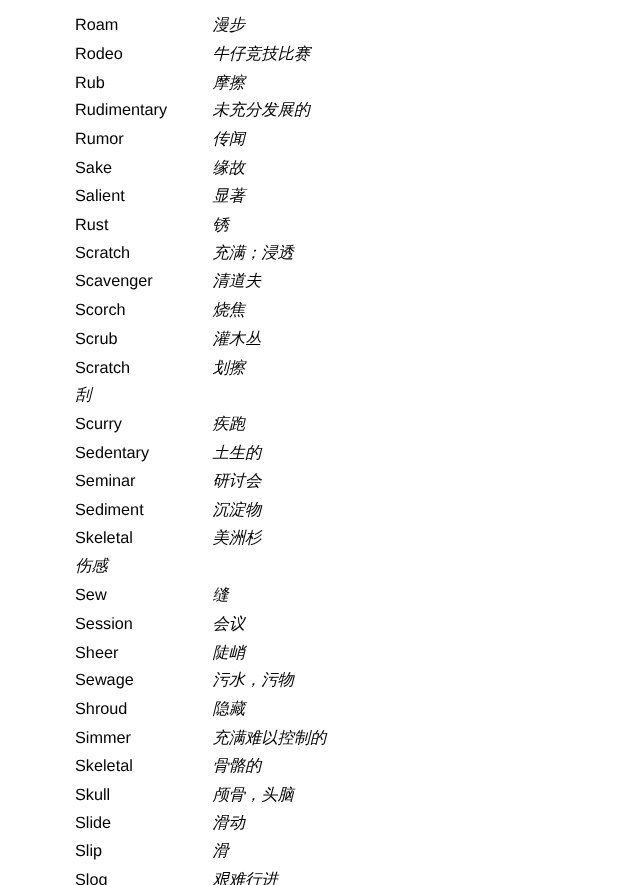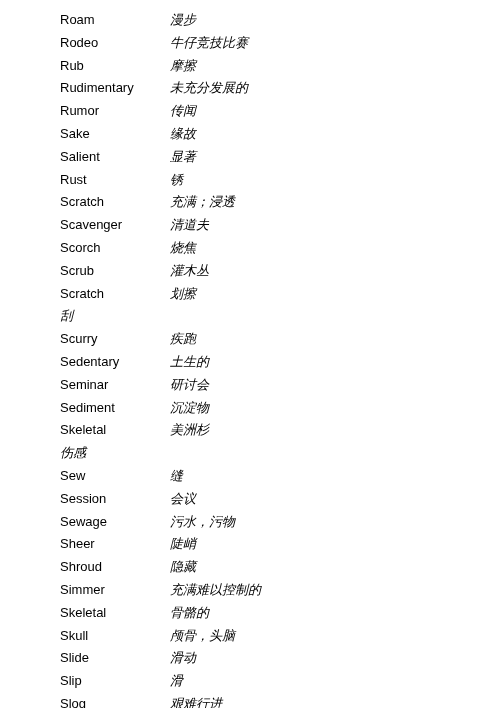--- a/index.html
+++ b/index.html
@@ -122,26 +122,26 @@
     </div>
     <div class="vocab-item">
       <span class="vocab-en">Sew</span>
       <span class="vocab-zh">缝</span>
     </div>
     <div class="vocab-item">
       <span class="vocab-en">Session</span>
       <span class="vocab-zh">会议</span>
     </div>
     <div class="vocab-item">
+      <span class="vocab-en">Sheer</span>
+      <span class="vocab-zh">陡峭</span>
+    </div>
+    <div class="vocab-item">
       <span class="vocab-en">Sewage</span>
       <span class="vocab-zh">污水，污物</span>
-    </div>
-    <div class="vocab-item">
-      <span class="vocab-en">Sheer</span>
-      <span class="vocab-zh">陡峭</span>
     </div>
     <div class="vocab-item">
       <span class="vocab-en">Shroud</span>
       <span class="vocab-zh">隐藏</span>
     </div>
     <div class="vocab-item">
       <span class="vocab-en">Simmer</span>
       <span class="vocab-zh">充满难以控制的</span>
     </div>
     <div class="vocab-item">

